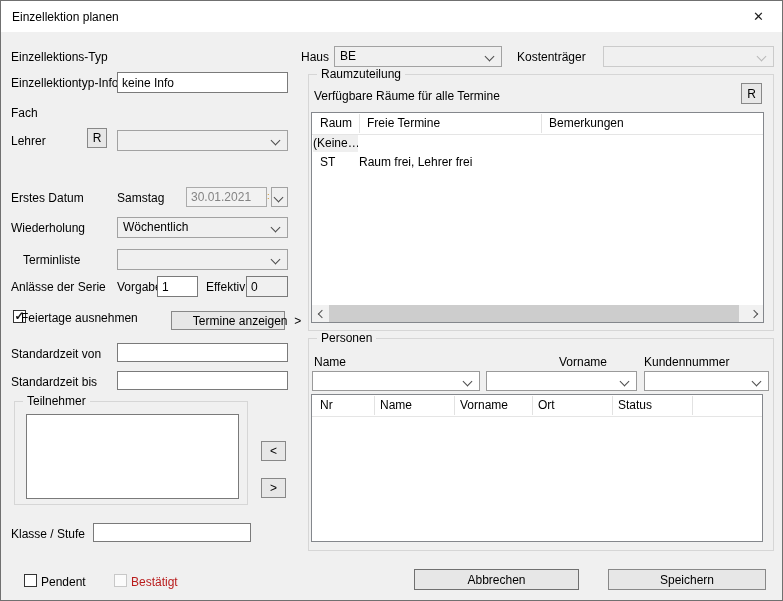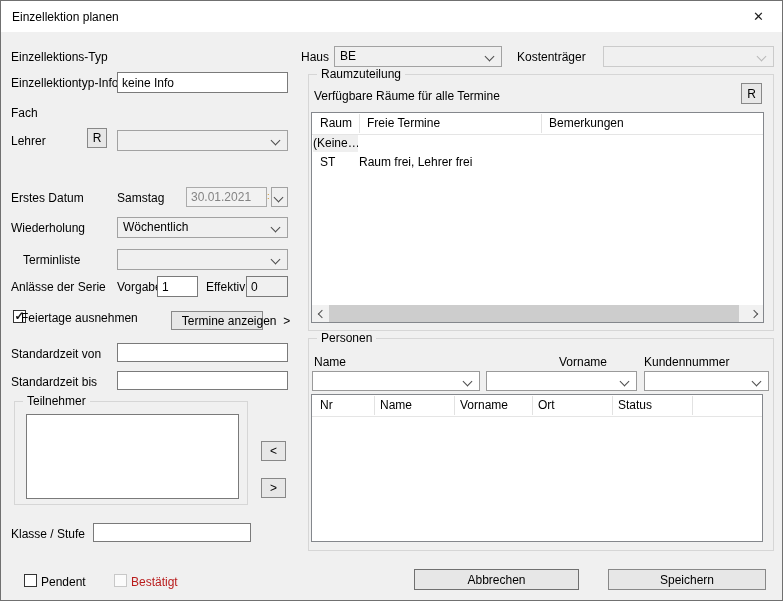--- a/index.html
+++ b/index.html
@@ -93,21 +93,21 @@
   <div class="lbl" style="left:10px;top:279px;">Anlässe der Serie</div>
   <div class="lbl" style="left:116px;top:279px;">Vorgabe</div>
   <input class="tfield" style="left: 156px; top: 275px; width: 41px;" value="1">
   <div class="lbl" style="left:205px;top:279px;">Effektiv</div>
   <input class="tfield gray" style="left: 245px; top: 275px; width: 42px;" readonly="" value="0">
 
   <div class="cb" style="left:12px;top:309px;">
     <span class="mark">✓</span>
   </div>
   <div class="lbl" style="left:20px;top:310px;">Feiertage ausnehmen</div>
-  <div class="wbtn" style="left:170px;top:310px;width:92px;height:19px;padding-left:38px;">Termine anzeigen  &gt;</div>
+  <div class="wbtn" style="left:170px;top:310px;width:114px;height:19px;padding-left:38px;">Termine anzeigen  &gt;</div>
 
   <div class="lbl" style="left:10px;top:346px;">Standardzeit von</div>
   <input class="tfield" style="left: 116px; top: 342px; width: 171px; height: 19px;" value="">
 
   <div class="lbl" style="left:10px;top:374px;">Standardzeit bis</div>
   <input class="tfield" style="left: 116px; top: 370px; width: 171px; height: 19px;" value="">
 
   <div class="gbox" style="left:13px;top:400px;width:234px;height:104px;">
     <span class="glabel">Teilnehmer</span>
     <div class="listbox" style="left:11px;top:12px;width:213px;height:85px;"></div>

